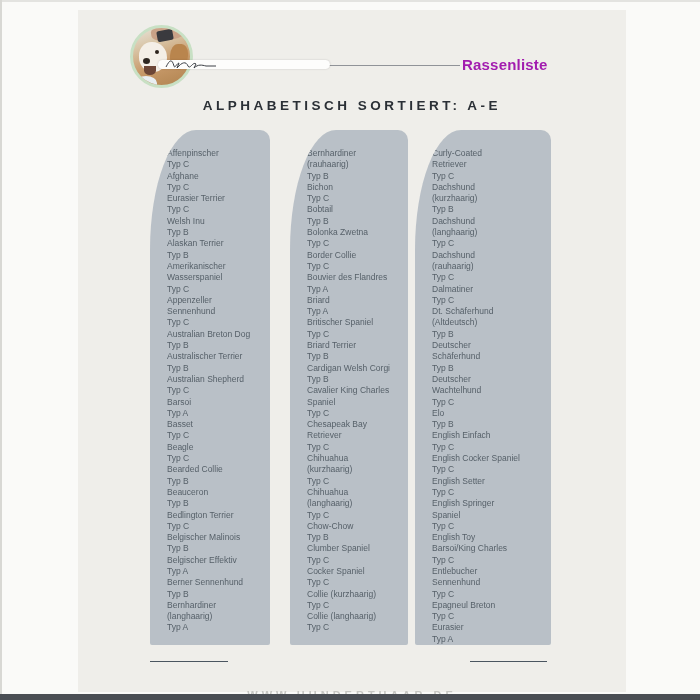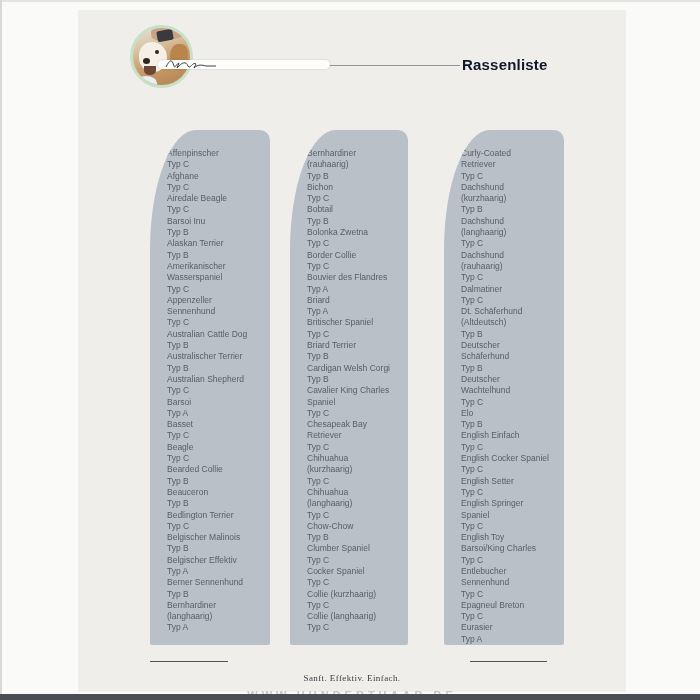--- a/index.html
+++ b/index.html
@@ -36,39 +36,39 @@
     border-top:1.5px solid #909398;
   }
   .signature-pill{
     position:absolute;left:80px;top:50px;width:172px;height:9px;
     background:#fdfdfc;border-radius:5px;
     box-shadow:0 0 2px rgba(0,0,0,.18);
   }
   .signature-pill svg{position:absolute;left:4px;top:-5px;}
   .brand{
     position:absolute;left:384px;top:46px;
-    font-size:15px;font-weight:bold;color:#0f172a;letter-spacing:.2px;
+    font-size:15px;font-weight:bold;color:#a21caf;letter-spacing:.2px;
   }
   .title{
     position:absolute;left:0;top:88px;width:100%;
     text-align:center;
     font-size:13.5px;font-weight:bold;letter-spacing:3.5px;color:#2b3036;
   }
   
   .column{
     position:absolute;top:120px;height:515px;
     background:#b9c0c7;
     border-radius:46px 10px 2px 2px / 120px 10px 2px 2px;
     box-sizing:border-box;
     padding:18px 10px 15px 17px;
     overflow:hidden;
   }
   .col-1{left:72px;width:120px;}
   .col-2{left:212px;width:118px;}
-  .col-3{left:366px;width:120px;}
+  .col-3{left:337px;width:136px;}
   .breed-name,.breed-typ{
     font-size:8.5px;line-height:11.3px;color:#566069;white-space:nowrap;
   }
   
   .footer-line{position:absolute;top:651px;height:0;border-top:1px solid #4a5560;}
   .footer-line.left{left:72px;width:78px;}
   .footer-line.right{left:392px;width:77px;}
   .footer-url{
     position:absolute;left:0;top:646px;width:100%;text-align:center;
     font-size:11px;letter-spacing:4px;color:#c6c6c2;font-weight:bold;margin-top:33px;
@@ -104,39 +104,40 @@
   <div class="header-line"></div>
 
   <div class="signature-pill">
     <svg width="60" height="18" viewBox="0 0 60 18">
       <path d="M4 12 C8 4, 10 4, 12 11 C13 14, 14 9, 17 8 L15 13 C20 7, 24 6, 26 11 C28 15, 31 6, 34 9 L32 13 C36 9, 40 10, 44 11 L54 11" fill="none" stroke="#3c4046" stroke-width="1"></path>
     </svg>
   </div>
 
   <div class="brand">Rassenliste</div>
 
+  <div class="title">ALPHABETISCH SORTIERT: A-E</div>
 
   <div class="column col-1">
       <div class="breed-name">Affenpinscher</div>
       <div class="breed-typ">Typ C</div>
       <div class="breed-name">Afghane</div>
       <div class="breed-typ">Typ C</div>
-      <div class="breed-name">Airedale Beagle</div>
-      <div class="breed-typ">Typ C</div>
-      <div class="breed-name">Barsoi Inu</div>
+      <div class="breed-name">Eurasier Terrier</div>
+      <div class="breed-typ">Typ C</div>
+      <div class="breed-name">Welsh Inu</div>
       <div class="breed-typ">Typ B</div>
       <div class="breed-name">Alaskan Terrier</div>
       <div class="breed-typ">Typ B</div>
       <div class="breed-name">Amerikanischer</div>
       <div class="breed-name">Wasserspaniel</div>
       <div class="breed-typ">Typ C</div>
       <div class="breed-name">Appenzeller</div>
       <div class="breed-name">Sennenhund</div>
       <div class="breed-typ">Typ C</div>
-      <div class="breed-name">Australian Cattle Dog</div>
+      <div class="breed-name">Australian Breton Dog</div>
       <div class="breed-typ">Typ B</div>
       <div class="breed-name">Australischer Terrier</div>
       <div class="breed-typ">Typ B</div>
       <div class="breed-name">Australian Shepherd</div>
       <div class="breed-typ">Typ C</div>
       <div class="breed-name">Barsoi</div>
       <div class="breed-typ">Typ A</div>
       <div class="breed-name">Basset</div>
       <div class="breed-typ">Typ C</div>
       <div class="breed-name">Beagle</div>
@@ -245,19 +246,18 @@
       <div class="breed-typ">Typ C</div>
       <div class="breed-name">Epagneul Breton</div>
       <div class="breed-typ">Typ C</div>
       <div class="breed-name">Eurasier</div>
       <div class="breed-typ">Typ A</div>
     </div>
 
   <div class="footer-line left"></div>
   <div class="footer-line right"></div>
   <div class="footer-url">WWW.HUNDERTHAAR.DE</div>
-  <div class="footer-tagline">Sanft. Effektiv. Einfach.</div>
 
 </div>
 
 <div class="edge-top"></div>
 <div class="edge-left"></div>
 <div class="bottom-bar"></div>
 
 </body></html>

